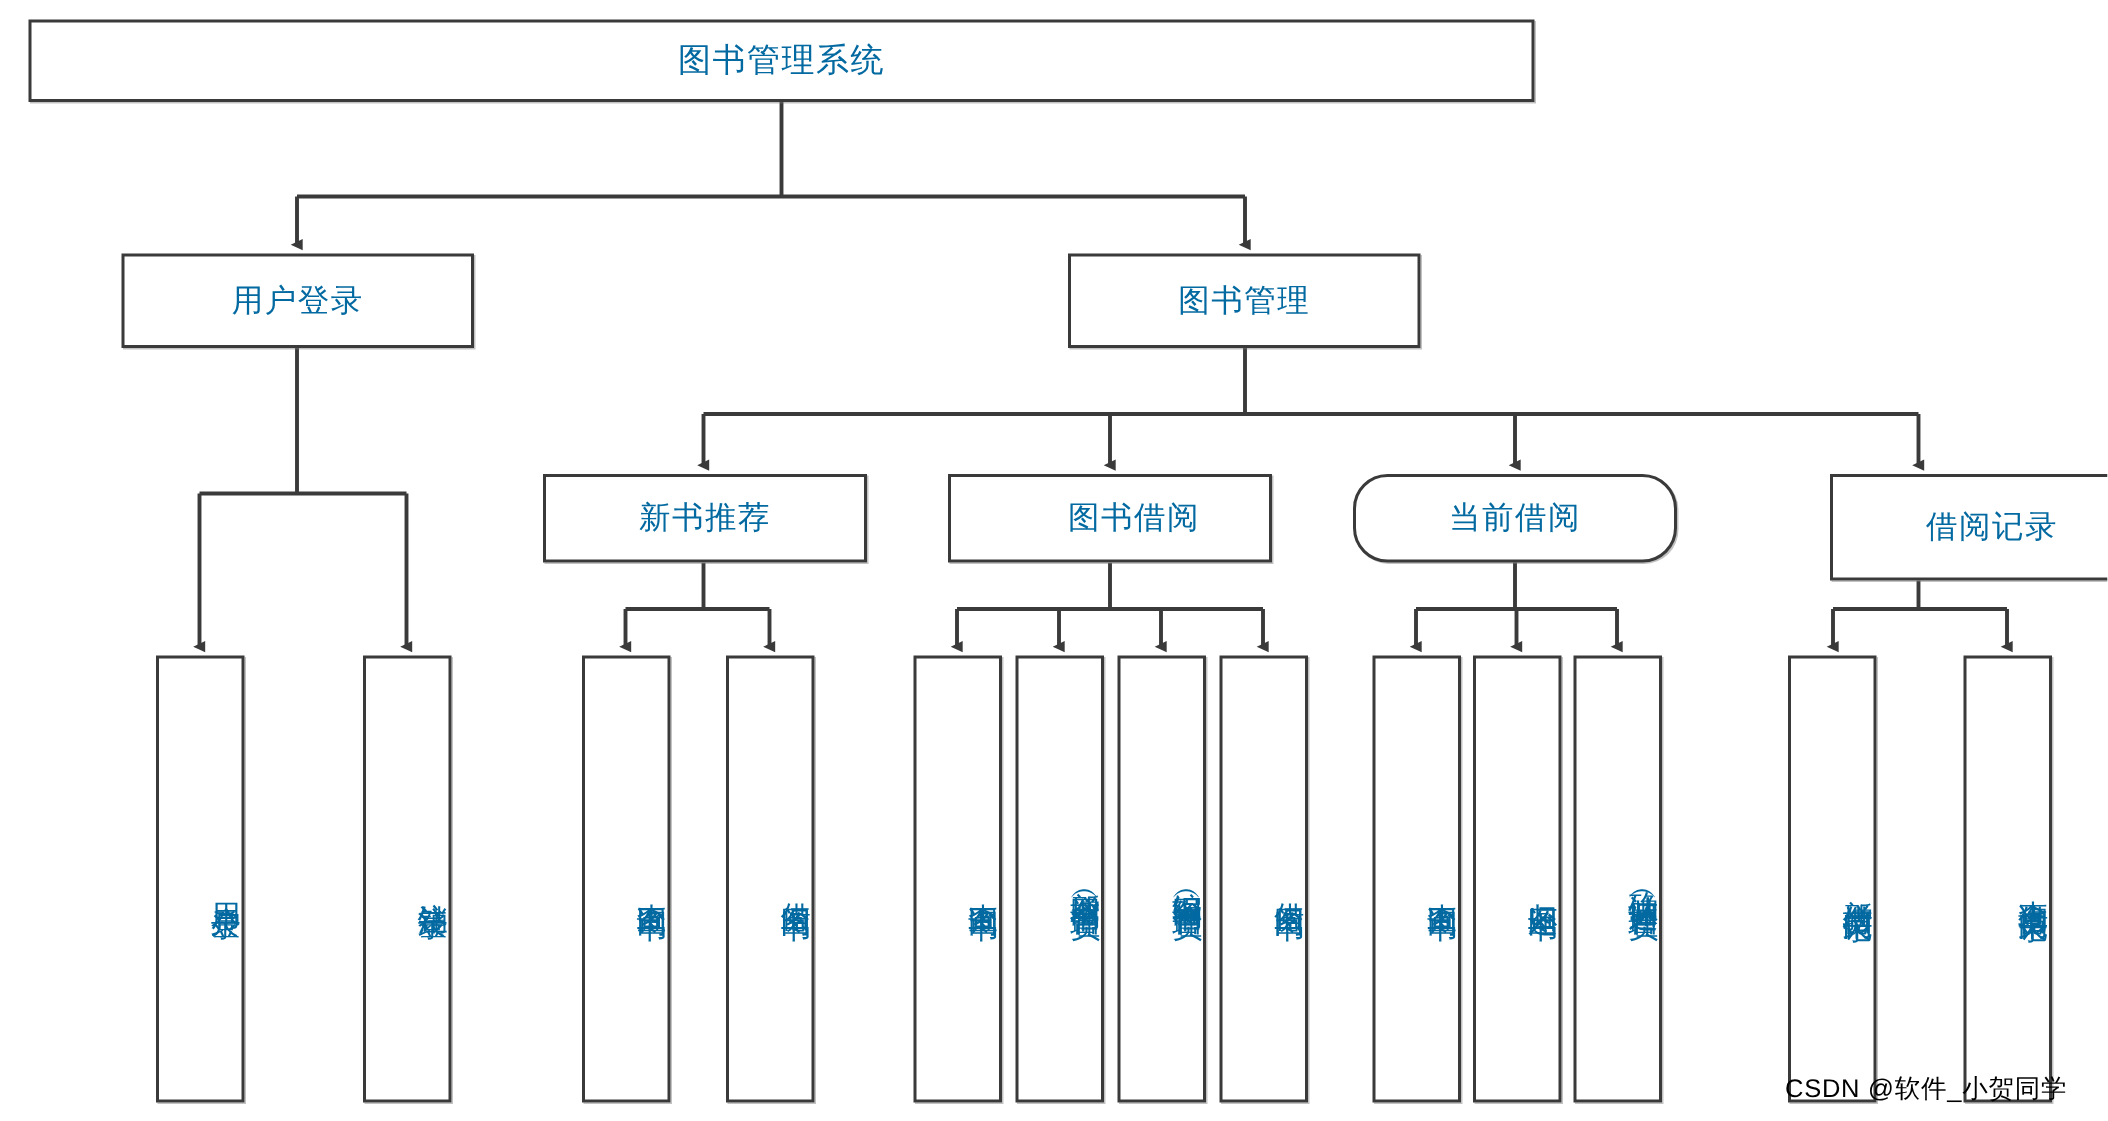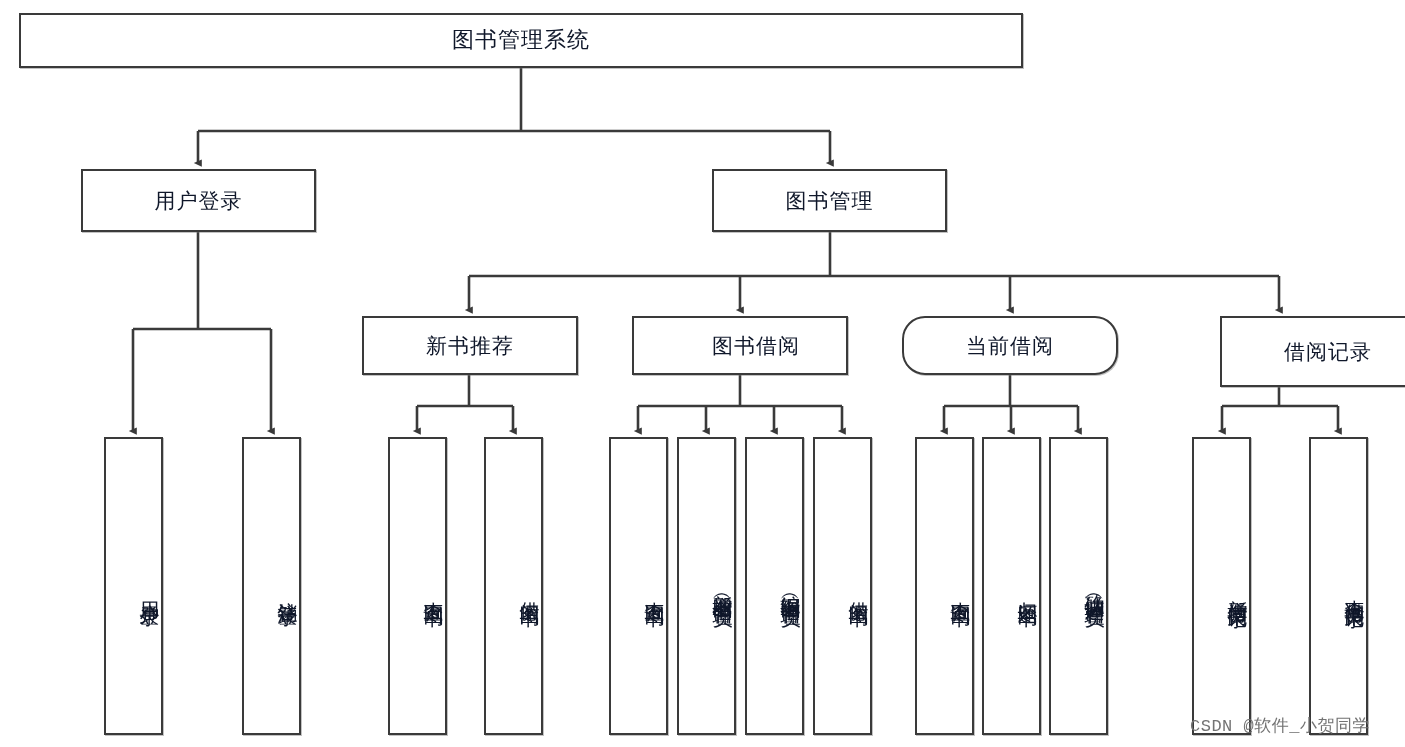--- a/index.html
+++ b/index.html
@@ -27,22 +27,23 @@
     pointer-events: none;
   }
   .node {
     position: absolute;
     box-sizing: border-box;
     background: #ffffff;
     border: 2px solid #3a3a3a;
     display: flex;
     align-items: center;
     justify-content: center;
-    color: #0f172a;
+    color: #0369a1;
     box-shadow: 1px 1px 0 rgba(120,120,120,0.45);
+    font-family: Liberation Serif, serif;
   }
   .node.horizontal {
     font-size: 21px;
     letter-spacing: 1px;
     line-height: 1.2;
     white-space: nowrap;
   }
   .node.root {
     font-size: 22px;
   }
@@ -59,26 +60,25 @@
   .node.vertical.top-aligned {
     padding-top: 4px;
   }
   .node.vertical .vtext {
     writing-mode: vertical-rl;
     text-orientation: upright;
     display: block;
   }
   .watermark {
     position: absolute;
-    color: #737373;
+    color: #000000;
     font-size: 17px;
     letter-spacing: 0.5px;
     white-space: nowrap;
     user-select: none;
-    font-family: Liberation Mono, monospace;
   }
 </style>
 </head>
 <body>
 
 <div id="canvas">
 
   <svg class="wires" viewBox="0 0 1405 747" xmlns="http://www.w3.org/2000/svg">
     <defs>
       <marker id="arrowhead" markerWidth="9" markerHeight="9" refX="4.2" refY="4.4" orient="auto" markerUnits="userSpaceOnUse">

